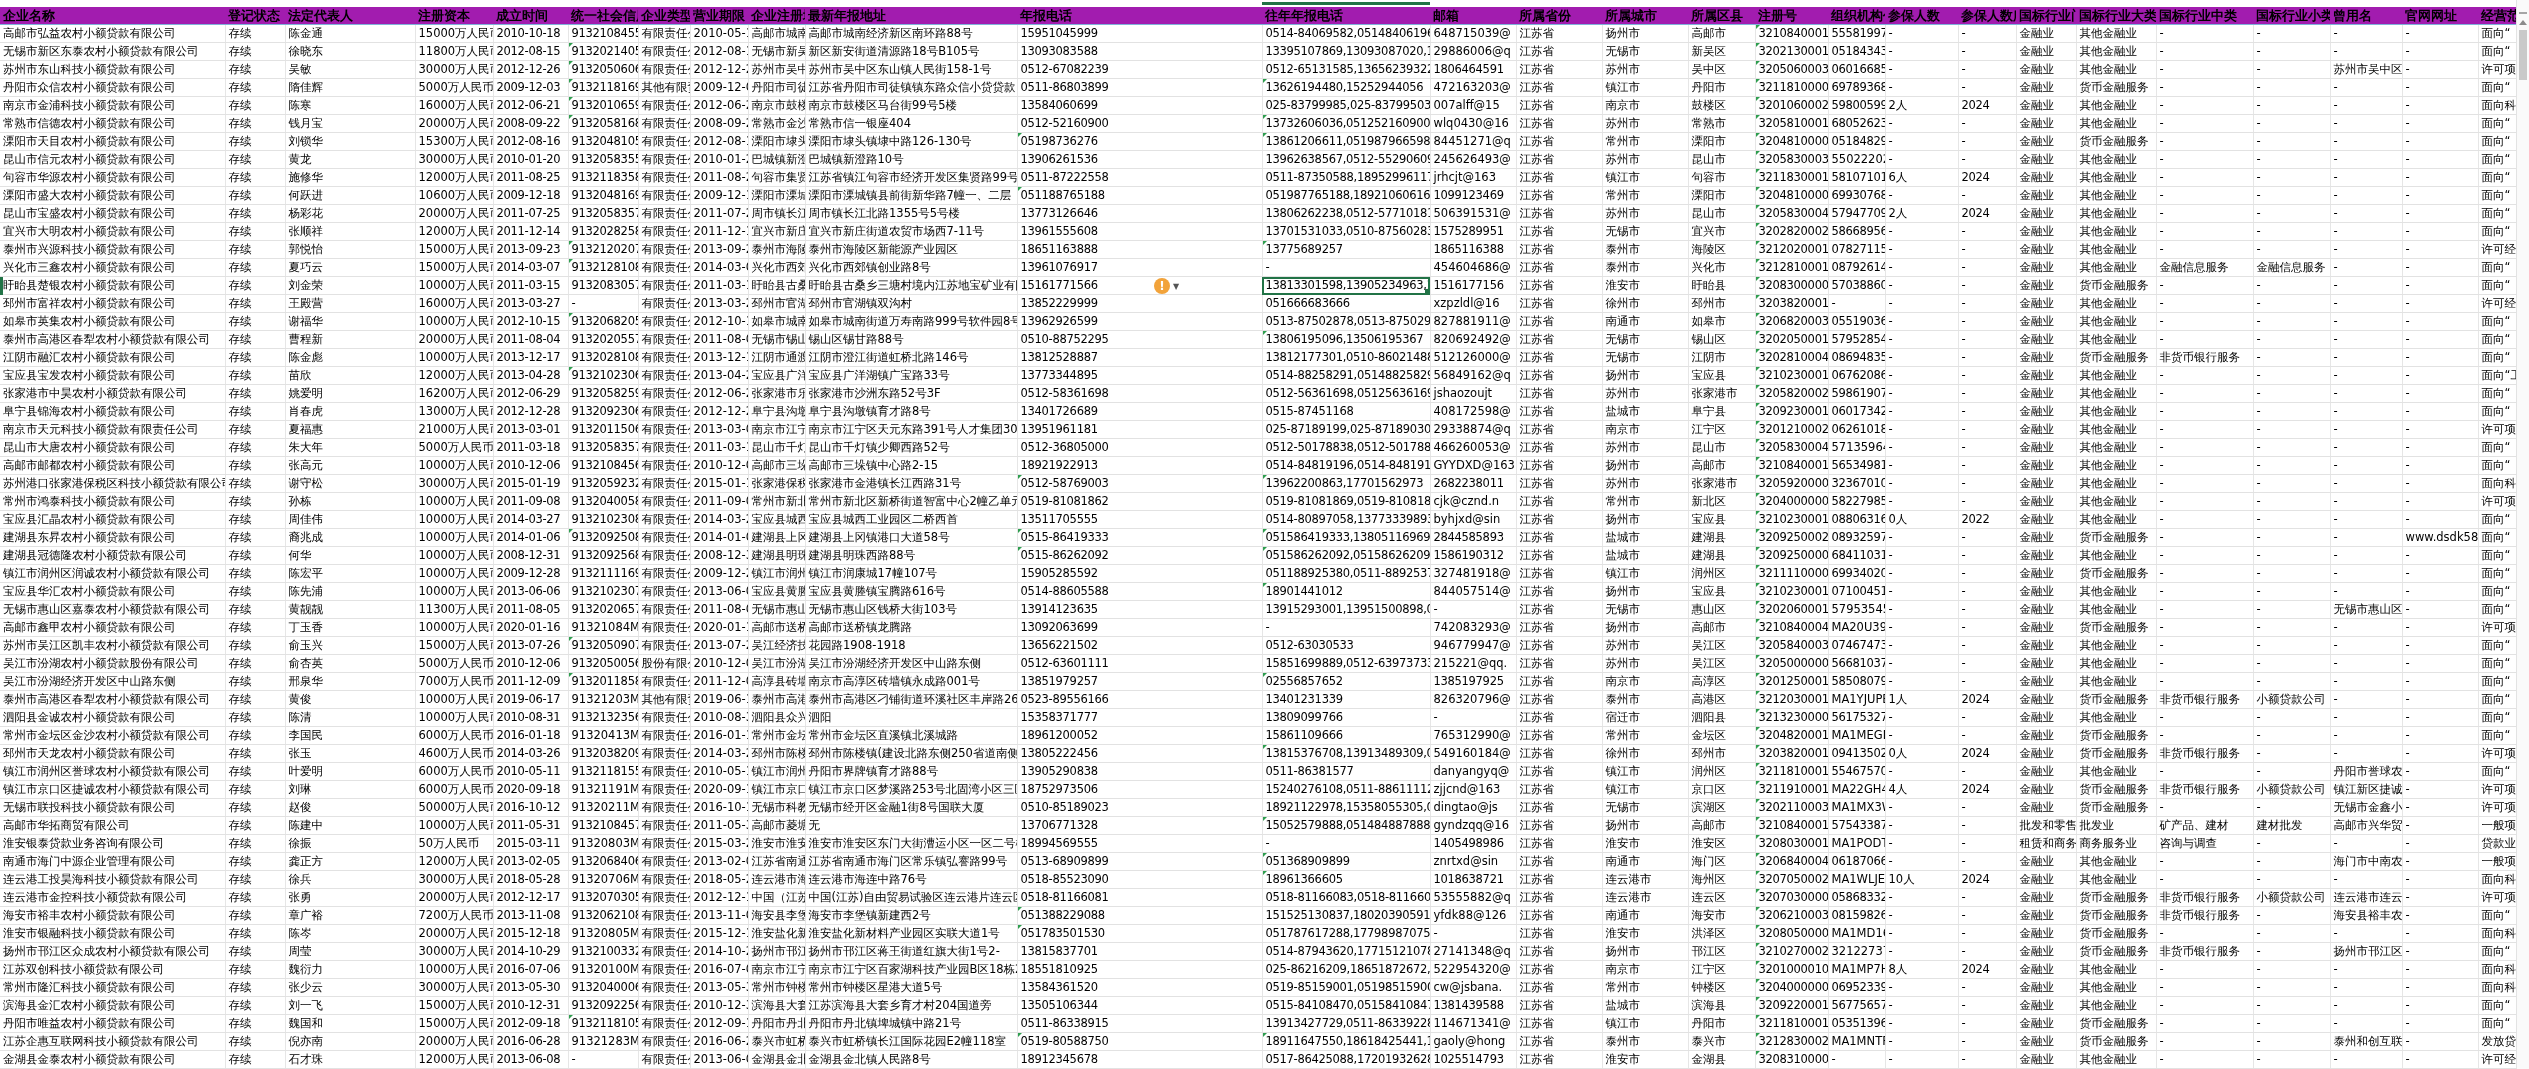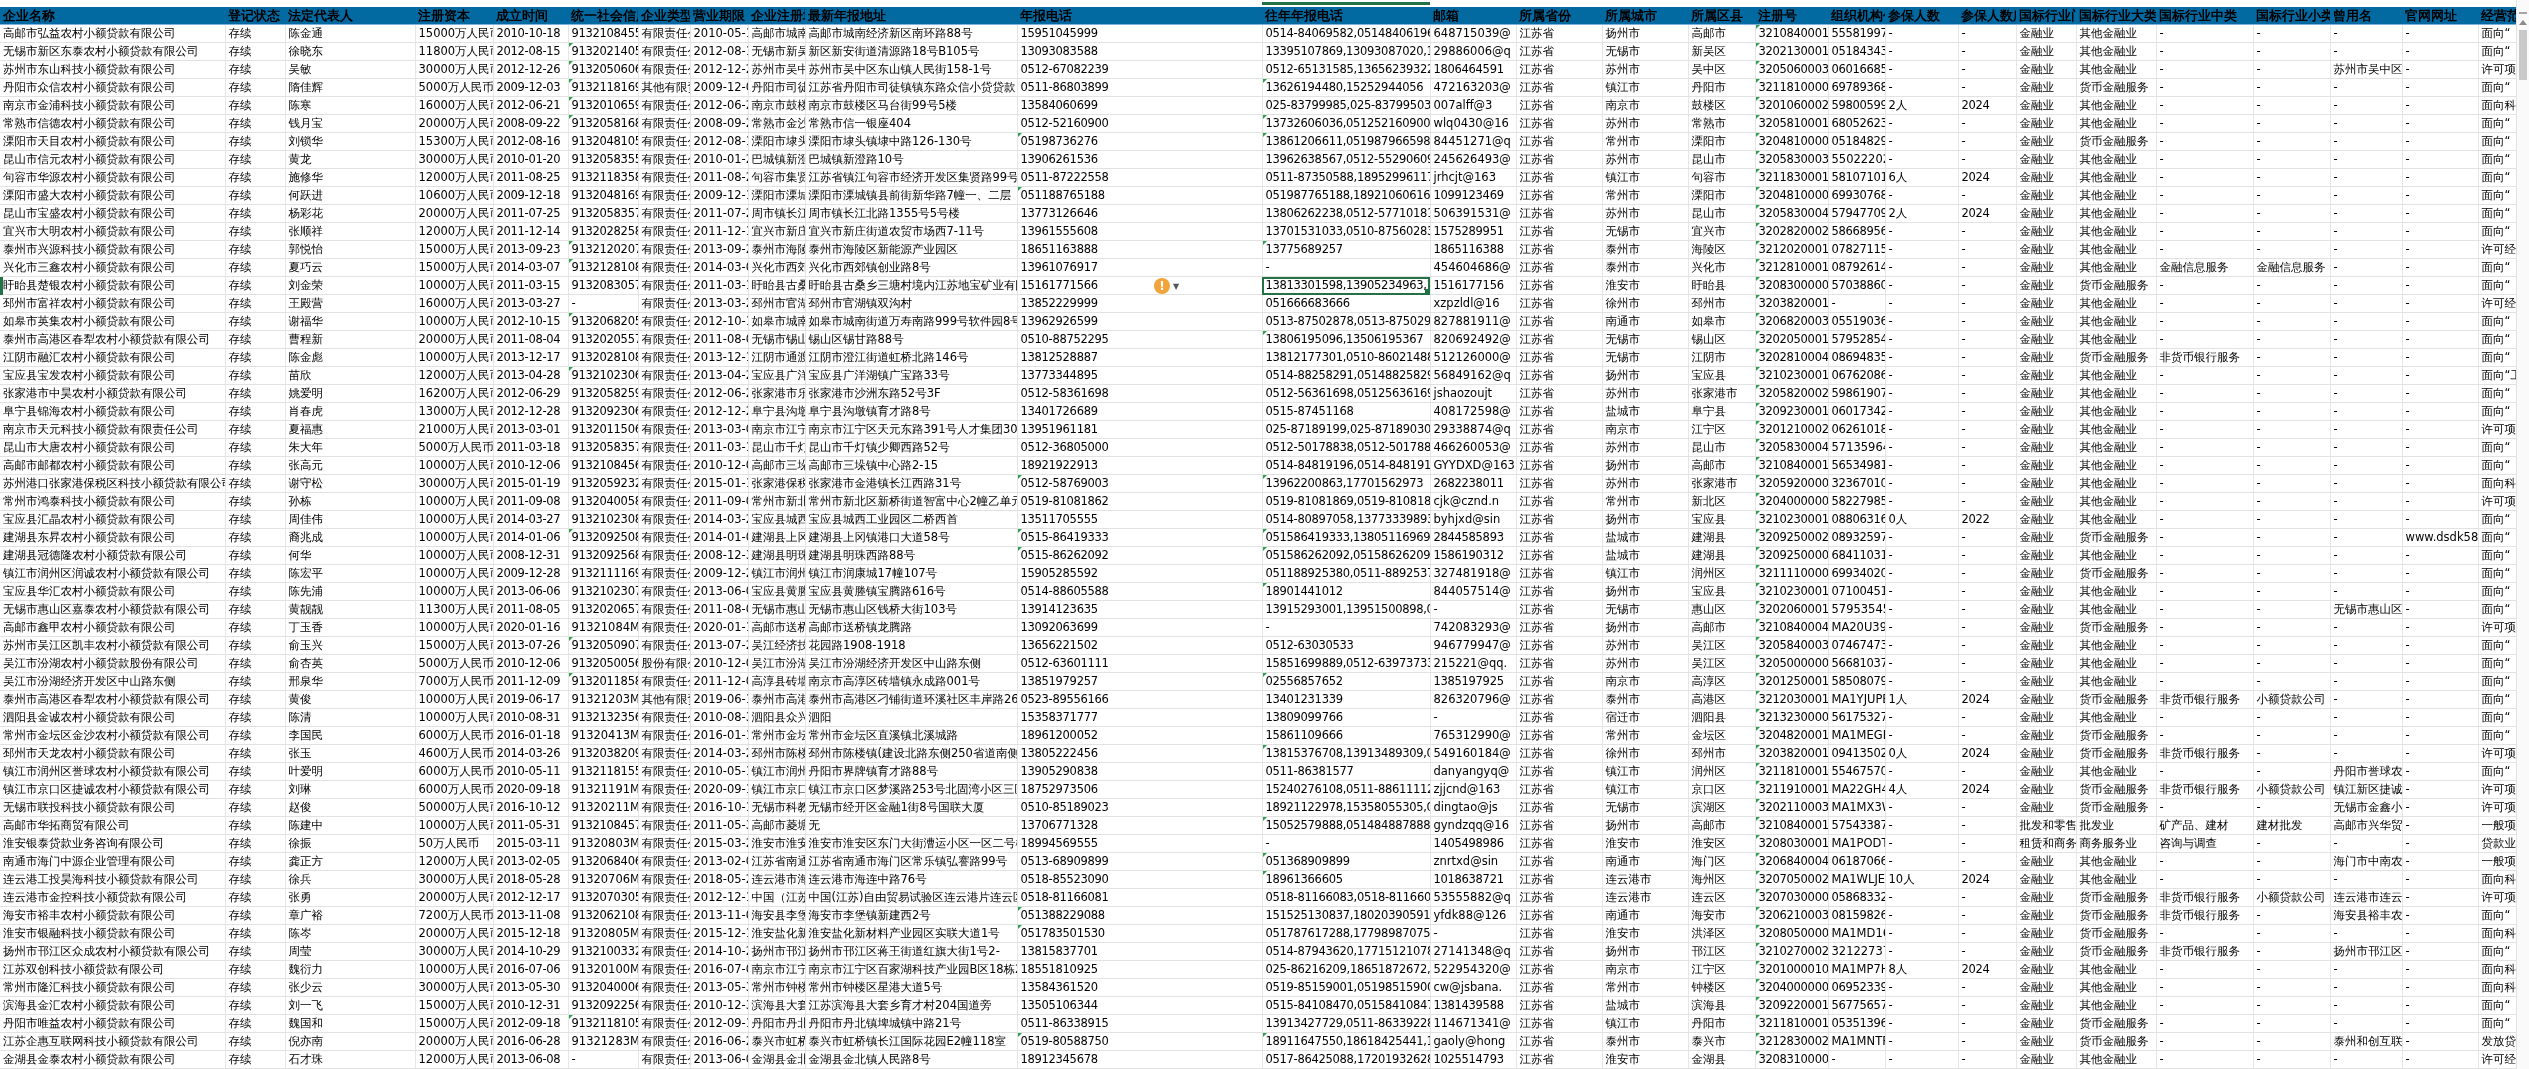--- a/index.html
+++ b/index.html
@@ -4,21 +4,21 @@
 <style>
   html,body{margin:0;padding:0;}
   body{
     width:2529px;height:1069px;overflow:hidden;background:#ffffff;
     font-family:"DejaVu Sans","Liberation Sans",sans-serif;
     position:relative;
   }
   .topstrip{height:7px;background:#ffffff;position:relative;}
   table{border-collapse:collapse;table-layout:fixed;width:2529px;}
   th{
-    background:#0369a1;color:#000;font-weight:bold;font-size:13px;text-align:left;
+    background:#a21caf;color:#000;font-weight:bold;font-size:13px;text-align:left;
     height:17px;line-height:17px;padding:0 0 0 3px;white-space:nowrap;overflow:hidden;
     border-bottom:1px solid #7FB2D9;
   }
   td{
     font-size:11.5px;color:#000;height:17px;line-height:17px;padding:0 0 0 3px;
     white-space:nowrap;overflow:hidden;position:relative;
     border-right:1px solid #E6E6E6;border-bottom:1px solid #E2E2E2;
     background:#fff;
   }
   td.numcell{letter-spacing:-0.3px;}
@@ -231,21 +231,21 @@
         <td>陈寒</td>
         <td>16000万人民币</td>
         <td class="numcell">2012-06-21</td>
         <td class="numcell">9132010659<span class="tri"></span></td>
         <td>有限责任公司</td>
         <td>2012-06-21至</td>
         <td>南京市鼓楼区</td>
         <td>南京市鼓楼区马台街99号5楼</td>
         <td class="numcell">13584060699</td>
         <td class="numcell">025-83799985,025-83799503,025837</td>
-        <td>007alff@3</td>
+        <td>007alff@15</td>
         <td>江苏省</td>
         <td>南京市</td>
         <td>鼓楼区</td>
         <td class="numcell">3201060002<span class="tri"></span></td>
         <td class="numcell">59800599-9</td>
         <td>2人</td>
         <td class="numcell">2024</td>
         <td>金融业</td>
         <td>其他金融业</td>
         <td class="numcell">-</td>

